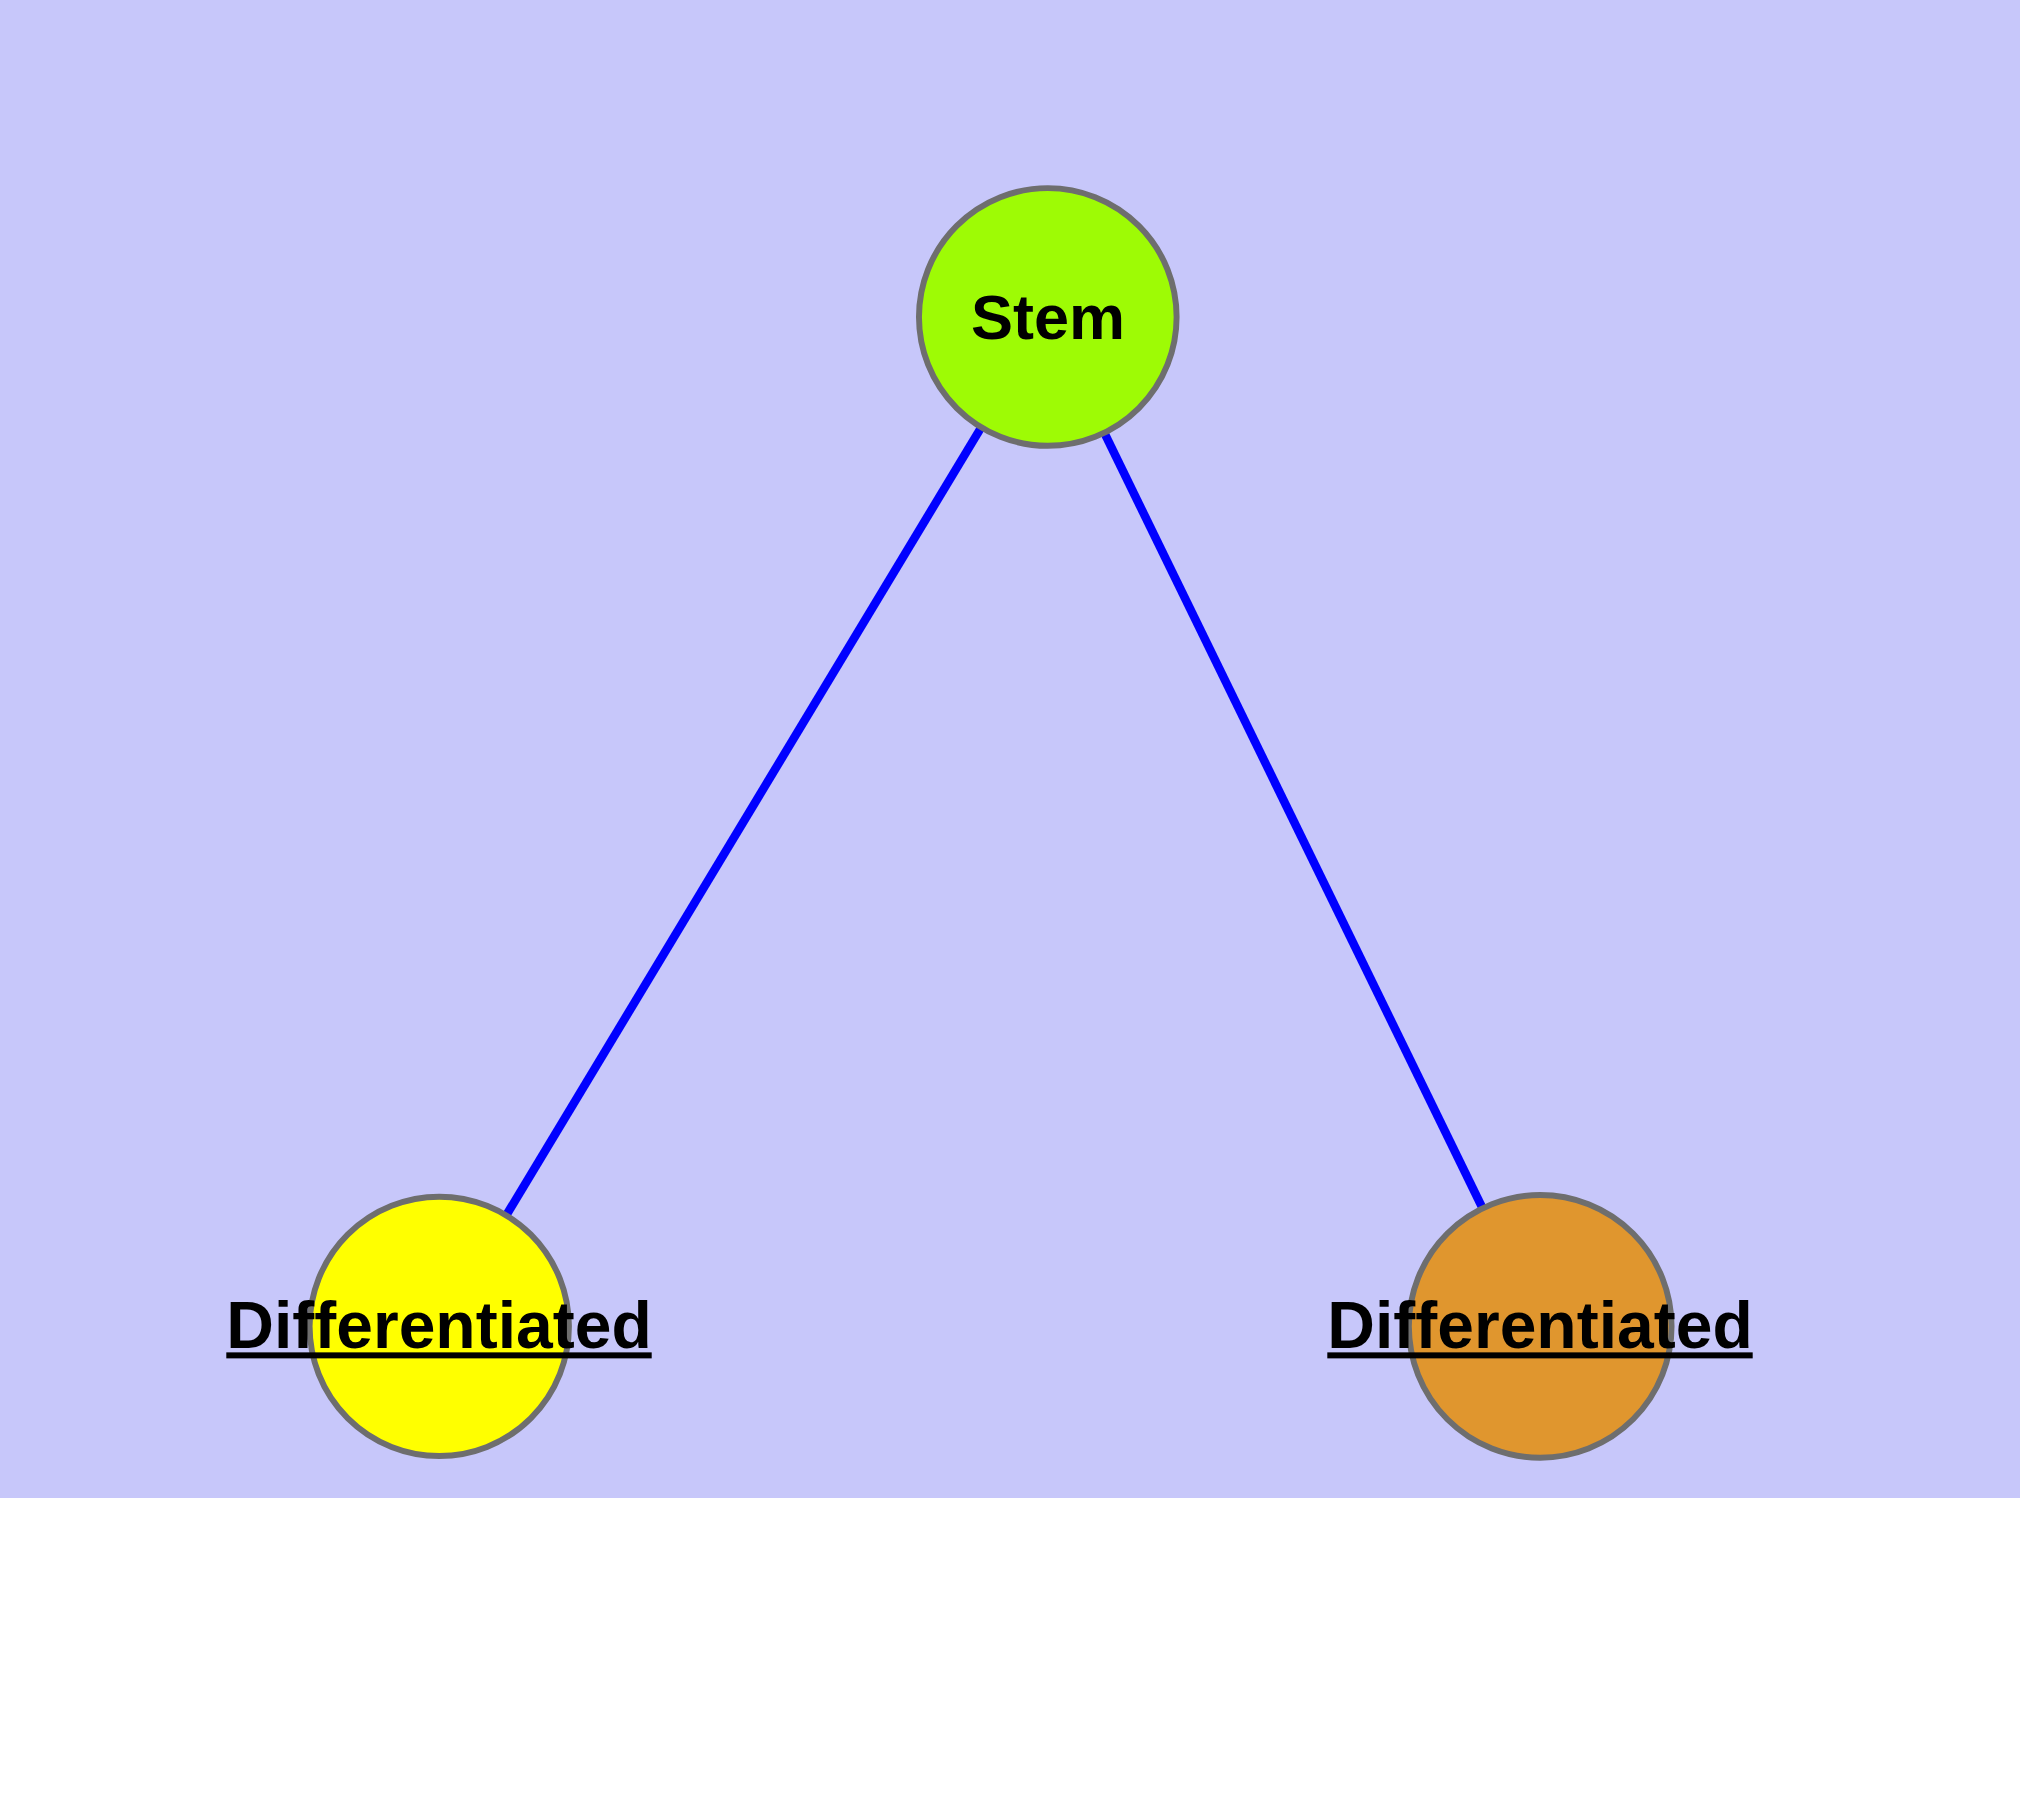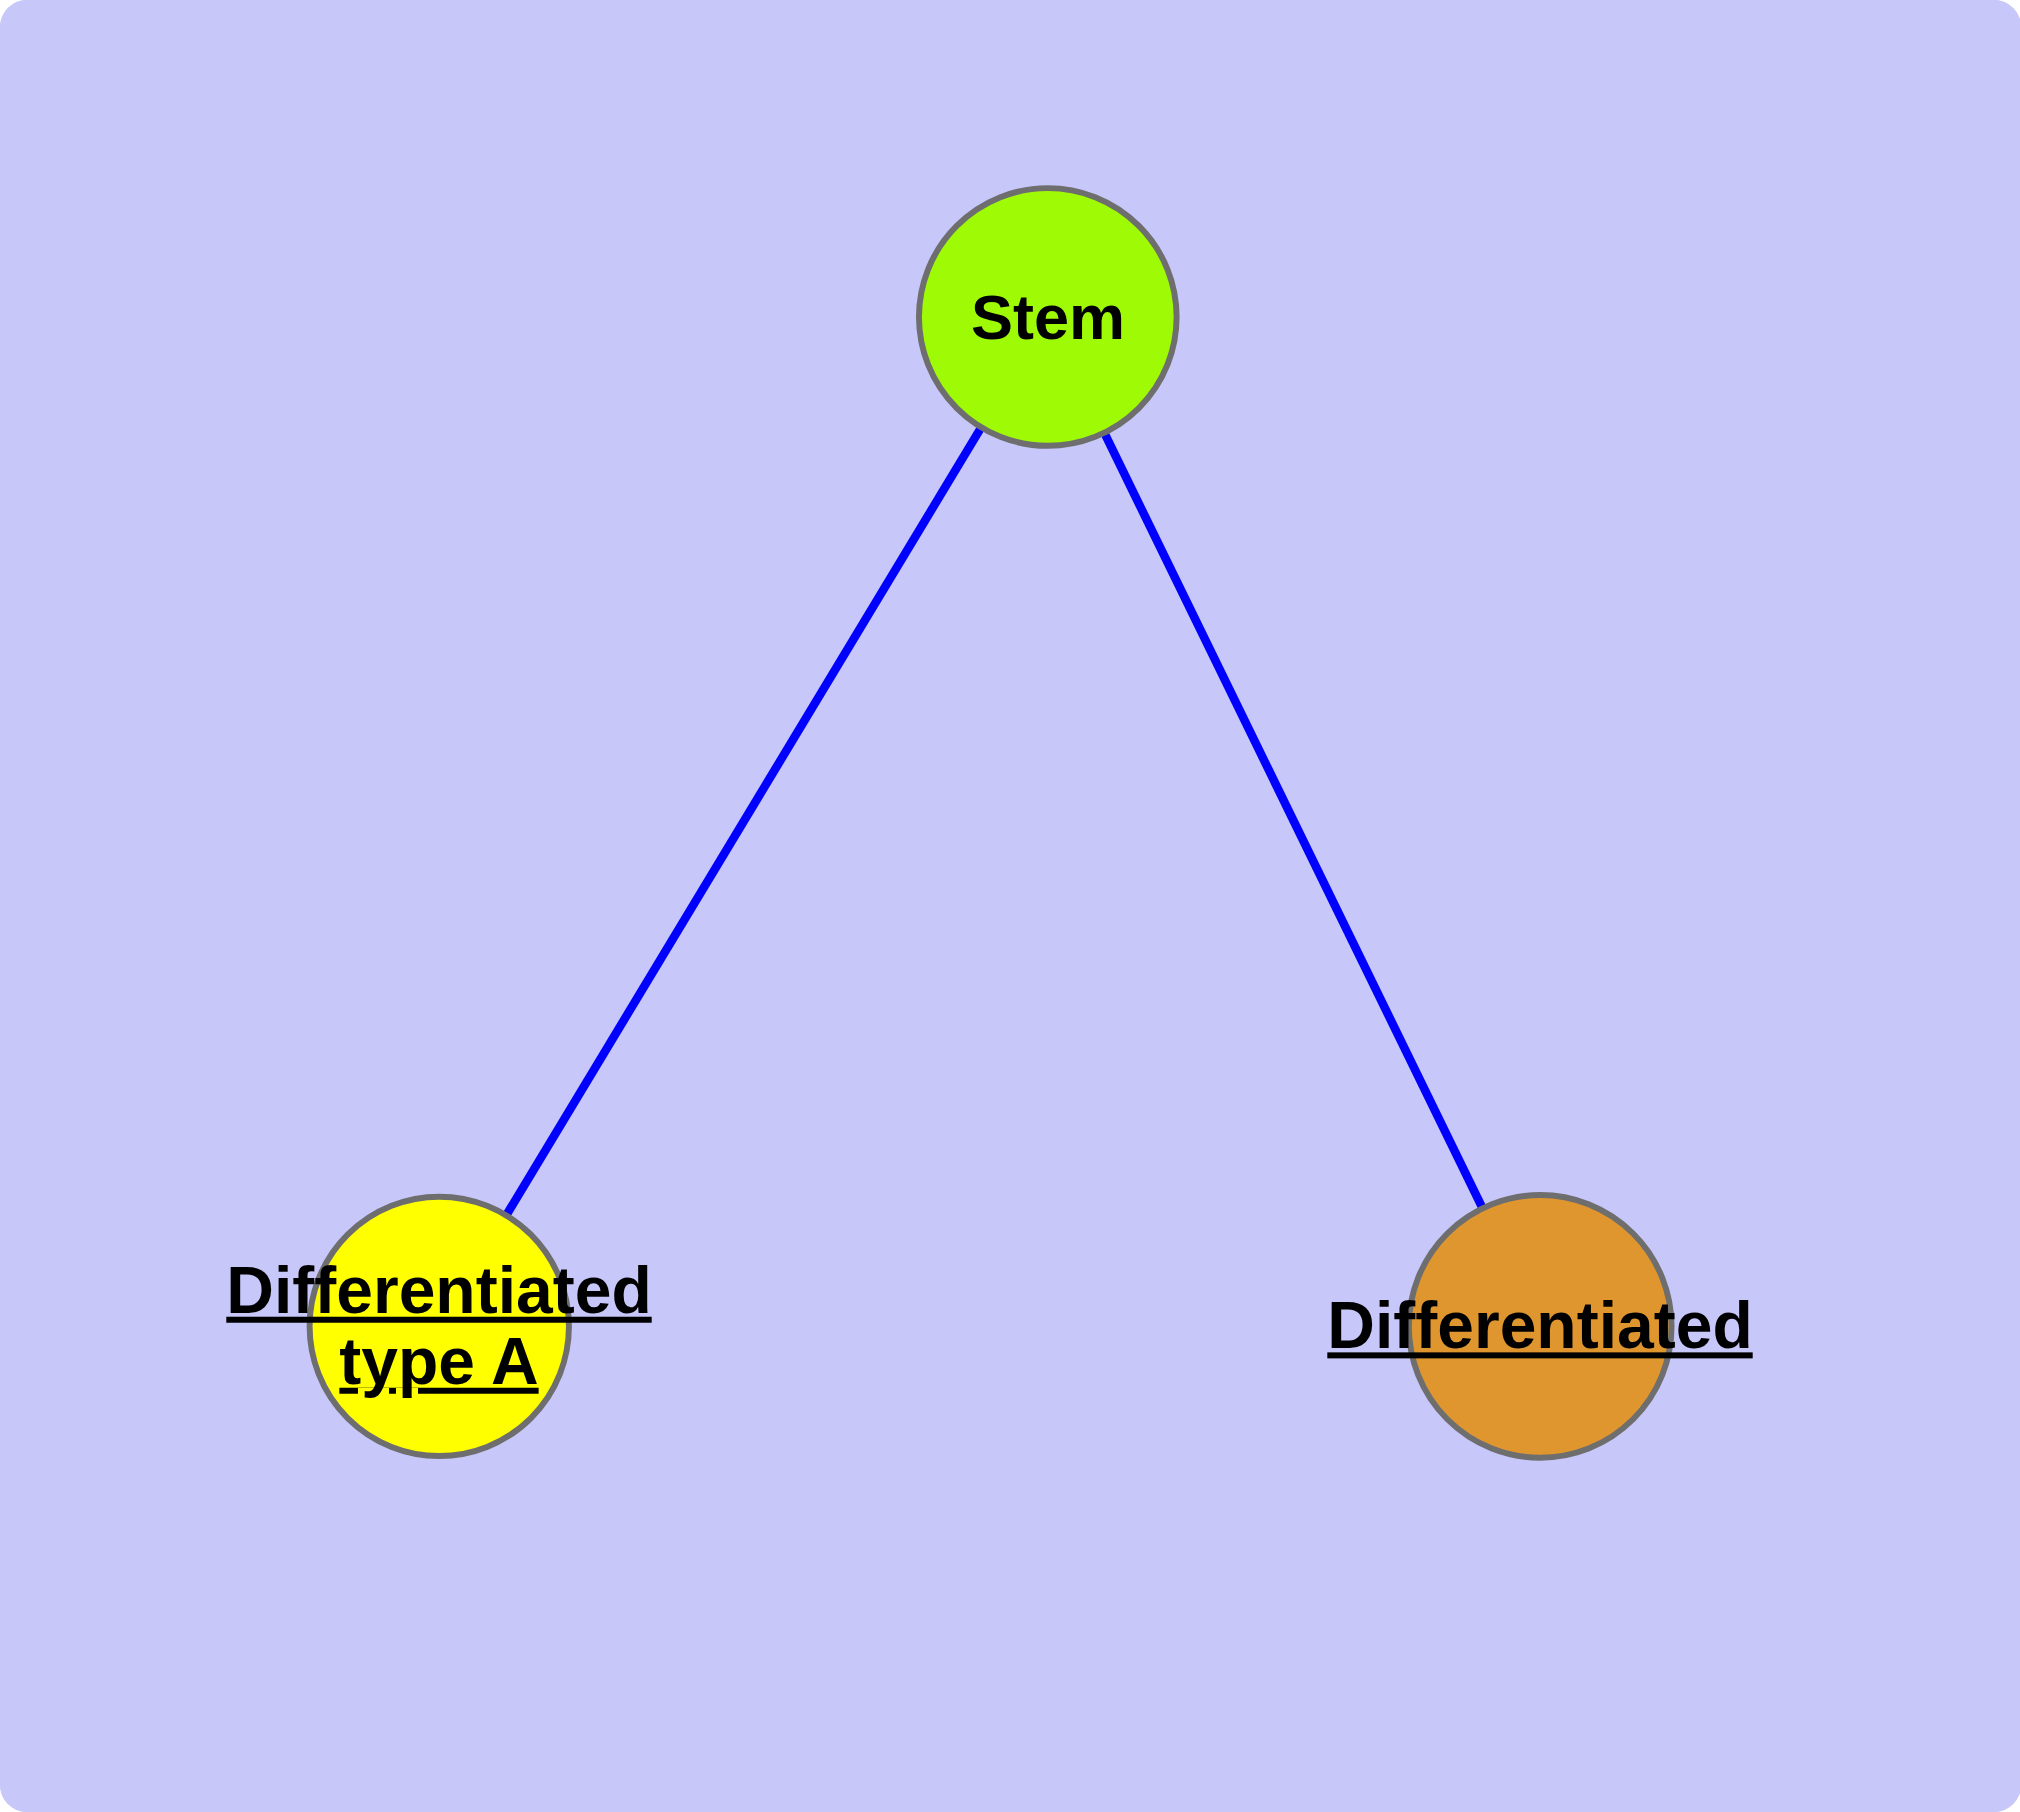--- a/index.html
+++ b/index.html
@@ -44,35 +44,35 @@
     font-size: 63px;
   }
   .node-label.leaf {
     font-size: 66px;
     text-decoration: underline;
   }
 </style>
 </head>
 <body>
 
-<div id="canvas" style="width: 2021px; height: 1812px; background: rgb(199, 199, 250); border-radius: 27px;">
+<div id="canvas" style="width: 2021px; height: 1498px; background: rgb(199, 199, 250);">
 
   <svg id="graph-svg" viewBox="0 0 2384 2138" style="width: 2021px; height: 1812px;">
     <rect id="bg-rect" x="0" y="0" width="2384" height="2138" fill="#C7C7FA"></rect>
     <g id="edges-group">
         <line class="edge-line" x1="1159.5887396067205" y1="500.74904056879654" x2="594.9275526932341" y2="1437.3945469949279" stroke="#0000FF" stroke-width="10"></line>
         <line class="edge-line" x1="1300.8888979526157" y1="507.01665656035345" x2="1750.7957865483447" y2="1429.2870598607205" stroke="#0000FF" stroke-width="10"></line>
       </g>
     <g id="nodes-group">
         <circle class="node-circle" cx="1236" cy="374" r="152" fill="#9EFB05" stroke="#6E6E6E" stroke-width="7"></circle>
         <circle class="node-circle" cx="518" cy="1565" r="153" fill="#FFFF00" stroke="#6E6E6E" stroke-width="7"></circle>
         <circle class="node-circle" cx="1817" cy="1565" r="155" fill="#E0962E" stroke="#6E6E6E" stroke-width="7"></circle>
       </g>
   </svg>
 
   <div id="labels-layer">
       <div class="node-label root" style="left: 1048px; top: 317px; color: rgb(0, 0, 0);"><div>Stem</div></div>
-      <div class="node-label leaf" style="left: 439px; top: 1326px; color: rgb(0, 0, 0);"><div>Differentiated</div><div>type A</div></div>
+      <div class="node-label leaf" style="left: 439px; top: 1326px; color: rgb(0, 0, 0);"><div>Differentiated</div></div>
       <div class="node-label leaf" style="left: 1540px; top: 1326px; color: rgb(0, 0, 0);"><div>Differentiated</div></div>
     </div>
 
 </div>
 
 
 </body></html>

